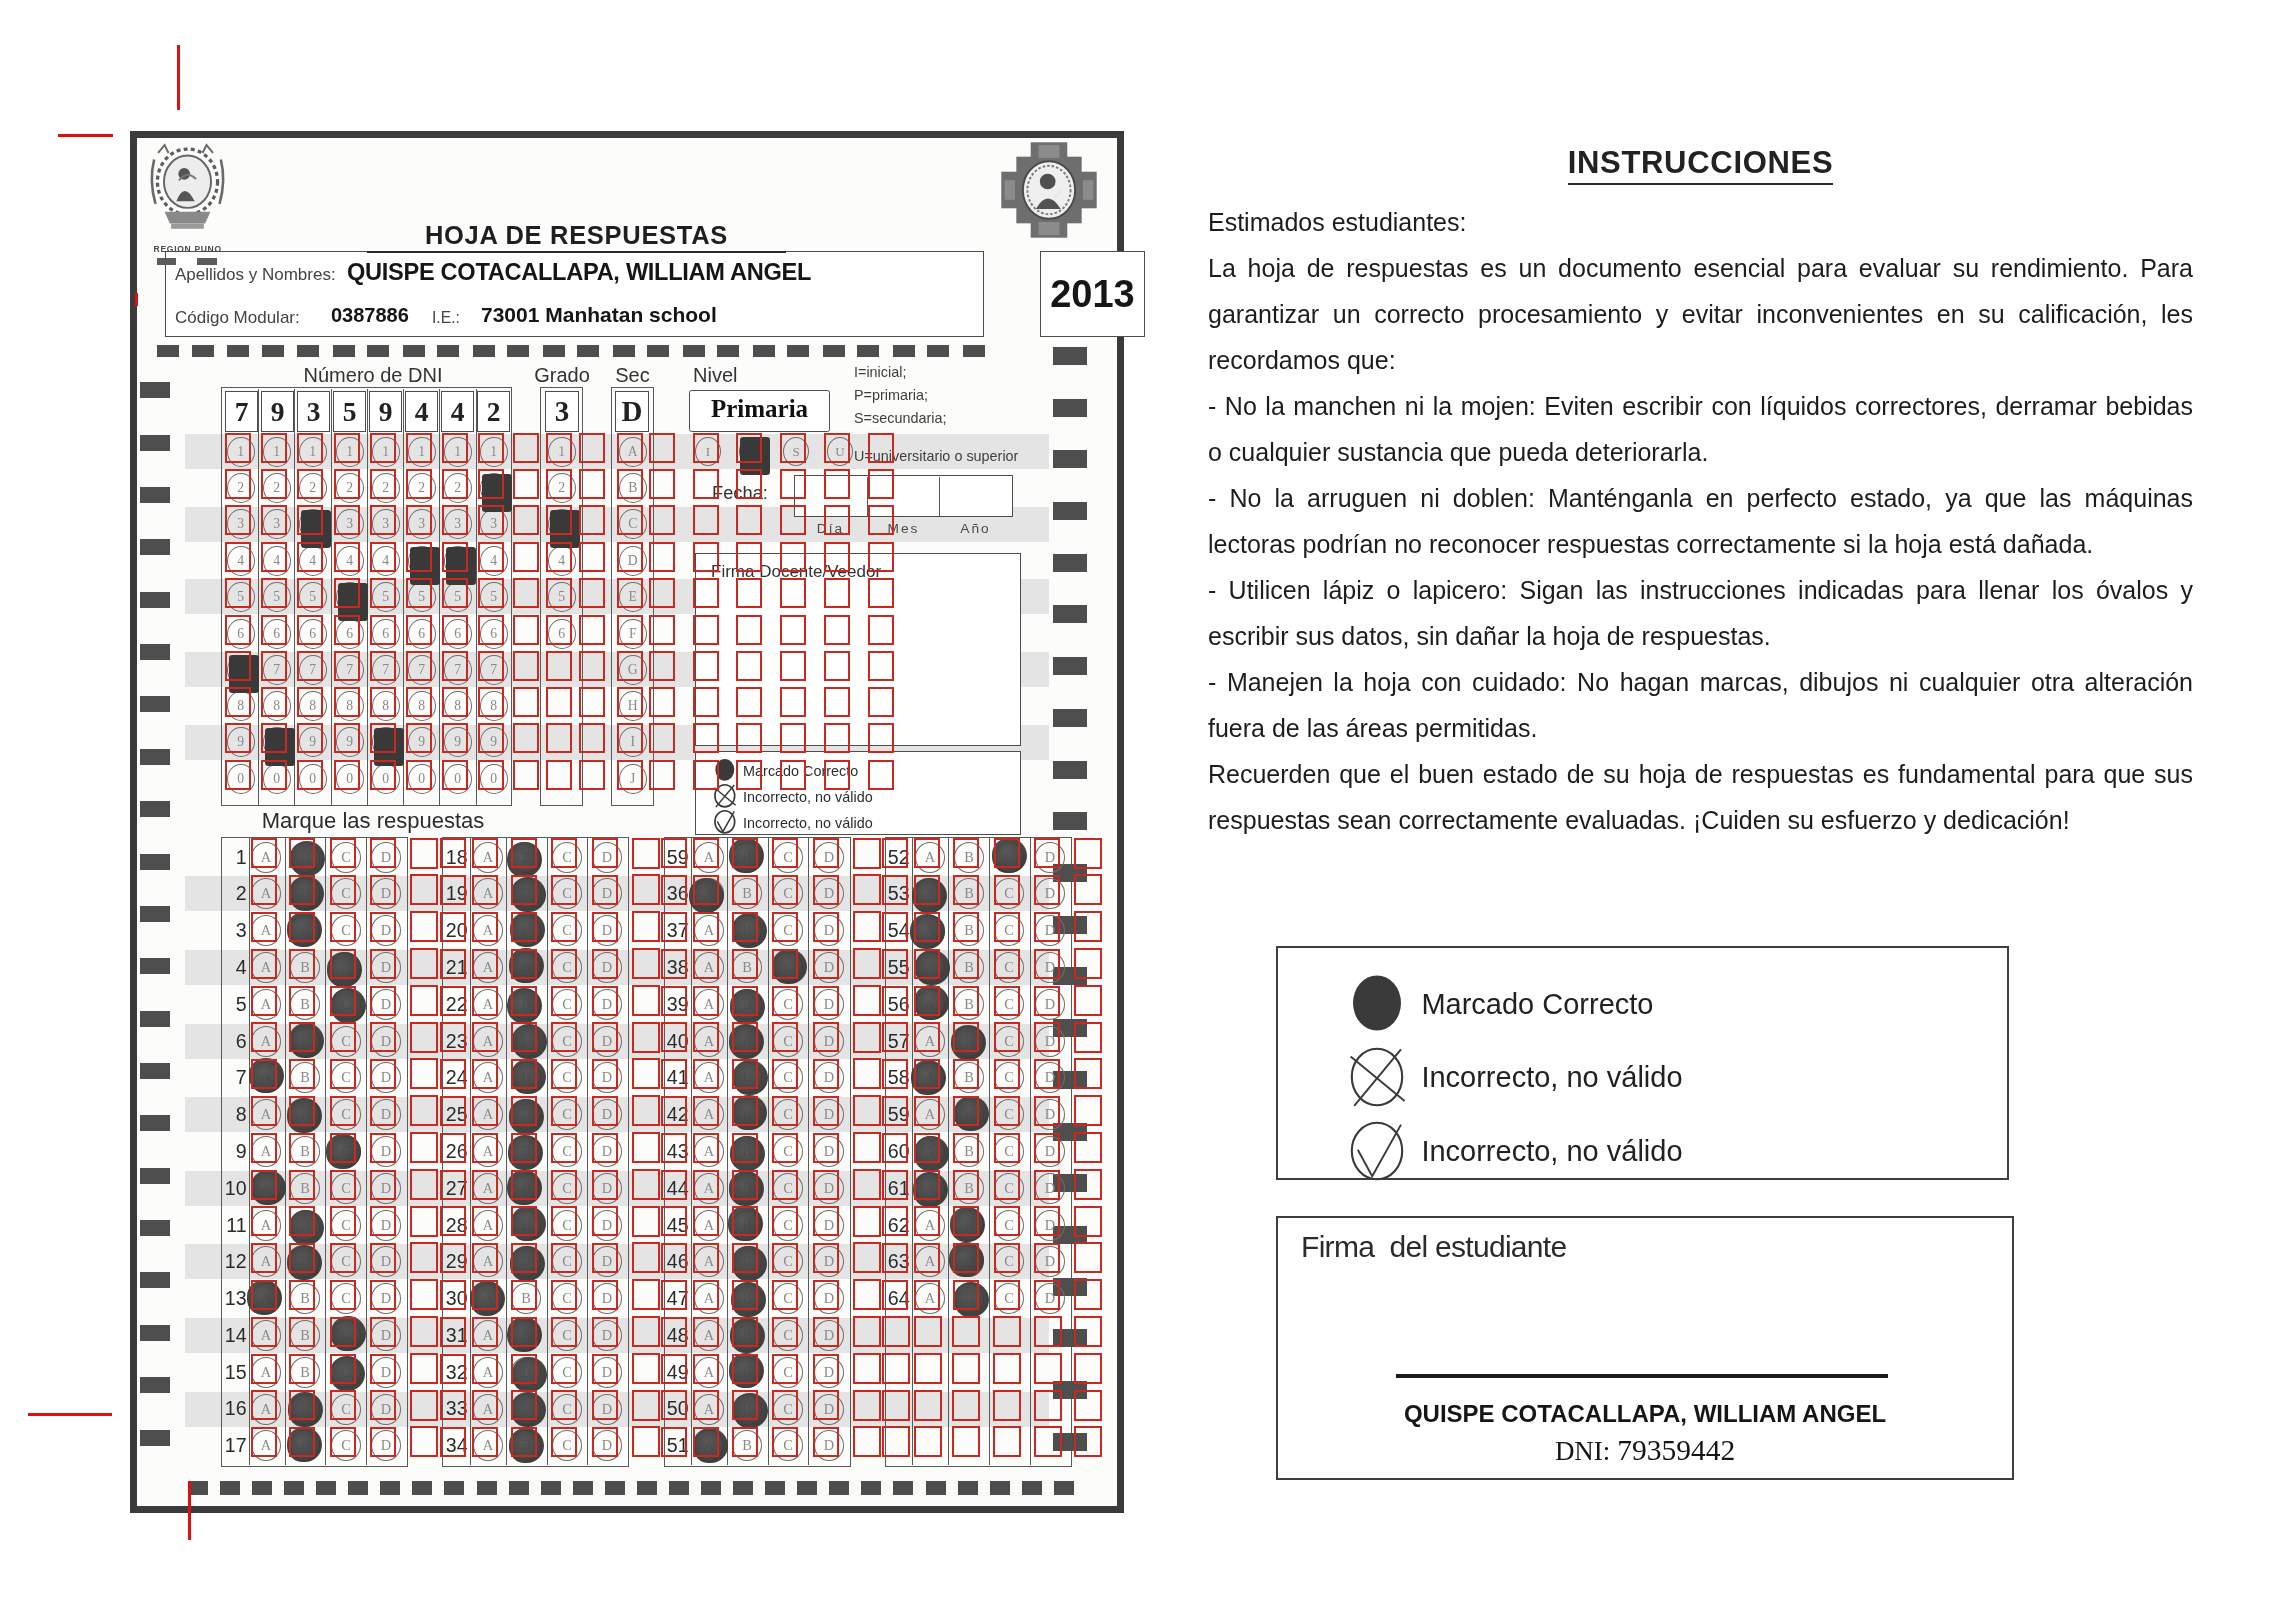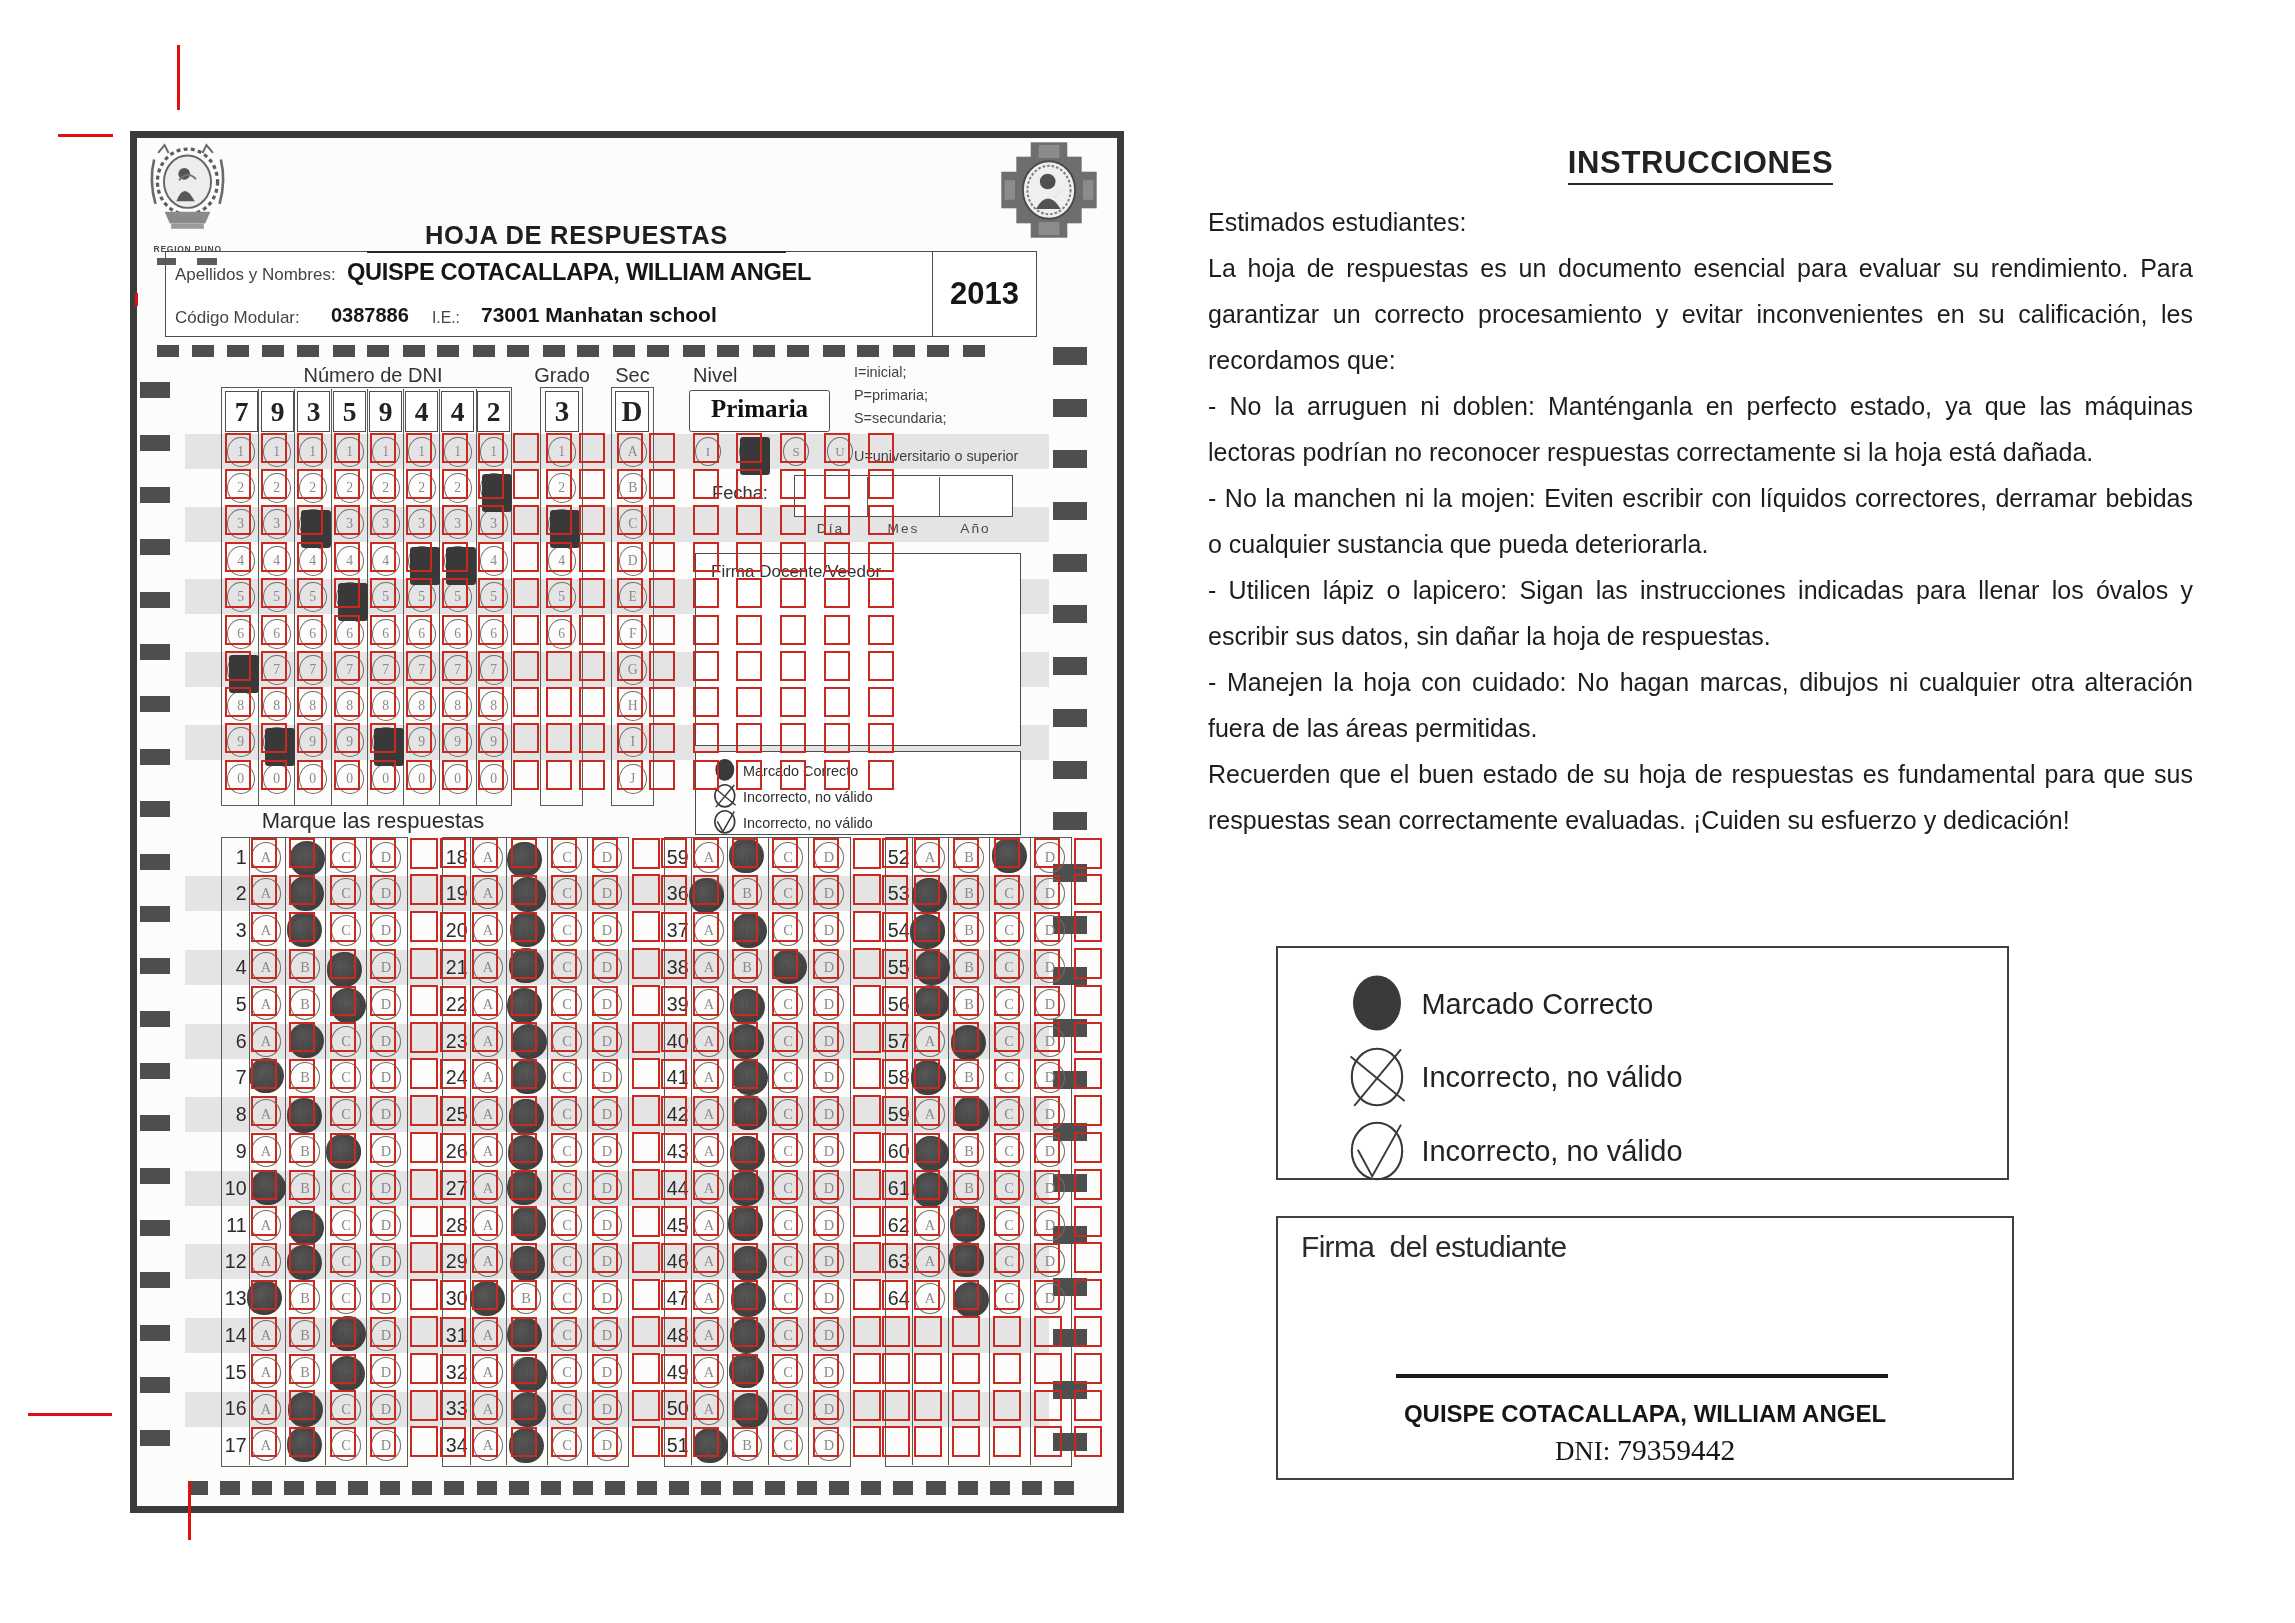--- a/index.html
+++ b/index.html
@@ -79,21 +79,21 @@
     </svg>
   </div>
 
   <div class="abs" style="left:367px;top:221px;width:419px;text-align:center;font-size:25.5px;font-weight:bold;letter-spacing:0.7px;
               color:#1f1f1f;border-bottom:2.6px solid #2a2a2a;padding-bottom:1.3px;z-index:3;">HOJA DE RESPUESTAS</div>
 
   <div class="abs whitebox" style="left:165px;top:251px;width:819px;height:86px;"></div>
   <div class="abs hline" style="left:166px;top:298px;width:817px;"></div>
   <div class="abs lbl" style="left:175px;top:265px;font-size:17px;color:#444;">Apellidos y Nombres:</div>
   <div class="abs lbl" style="left:347px;top:259px;font-size:23.6px;font-weight:bold;letter-spacing:-0.3px;color:#161616;">QUISPE COTACALLAPA, WILLIAM ANGEL</div>
-  <div class="abs lbl" style="left:932px;top:251px;width:105px;height:86px;border:1.3px solid #4d4d4d;background:#fff;display:flex;align-items:center;justify-content:center;font-size:31px;font-weight:bold;color:#161616;box-sizing:border-box;">2013</div>
+  <div class="abs lbl" style="left:1040px;top:251px;width:105px;height:86px;border:1.3px solid #4d4d4d;background:#fff;display:flex;align-items:center;justify-content:center;font-size:38px;font-weight:bold;color:#161616;box-sizing:border-box;">2013</div>
   <div class="abs lbl" style="left:175px;top:308px;font-size:17px;color:#444;">Código Modular:</div>
   <div class="abs lbl" style="left:331px;top:304px;font-size:20px;font-weight:bold;color:#161616;">0387886</div>
   <div class="abs lbl" style="left:432px;top:309px;font-size:15.7px;color:#444;">I.E.:</div>
   <div class="abs lbl" style="left:481px;top:303px;font-size:21px;font-weight:bold;color:#161616;">73001 Manhatan school</div>
 
   <div class="abs lbl" style="left:229px;top:364px;width:288px;text-align:center;font-size:20px;color:#333;">Número de DNI</div>
   <div class="abs lbl" style="left:524px;top:364px;width:76px;text-align:center;font-size:20px;color:#333;">Grado</div>
   <div class="abs lbl" style="left:609px;top:364px;width:47px;text-align:center;font-size:20px;color:#333;">Sec</div>
   <div class="abs lbl" style="left:693px;top:364px;font-size:20px;color:#333;">Nivel</div>
 
@@ -145,22 +145,22 @@
 
   <div class="abs lbl" style="left:229px;top:808px;width:288px;text-align:center;font-size:22px;color:#2c2c2c;">Marque las respuestas</div>
 
   <div class="abs" style="left:1208px;top:145px;width:985px;">
     <div style="text-align:center;">
       <span class="instr-title">INSTRUCCIONES</span>
     </div>
     <div class="instr" style="margin-top:18.3px;">
       <p class="noj">Estimados estudiantes:</p>
       <p>La hoja de respuestas es un documento esencial para evaluar su rendimiento. Para garantizar un correcto procesamiento y evitar inconvenientes en su calificación, les recordamos que:</p>
+      <p>- No la manchen ni la mojen: Eviten escribir con líquidos correctores, derramar bebidas o cualquier sustancia que pueda deteriorarla.</p>
       <p>- No la arruguen ni doblen: Manténganla en perfecto estado, ya que las máquinas lectoras podrían no reconocer respuestas correctamente si la hoja está dañada.</p>
-      <p>- No la manchen ni la mojen: Eviten escribir con líquidos correctores, derramar bebidas o cualquier sustancia que pueda deteriorarla.</p>
       <p>- Utilicen lápiz o lapicero: Sigan las instrucciones indicadas para llenar los óvalos y escribir sus datos, sin dañar la hoja de respuestas.</p>
       <p>- Manejen la hoja con cuidado: No hagan marcas, dibujos ni cualquier otra alteración fuera de las áreas permitidas.</p>
       <p>Recuerden que el buen estado de su hoja de respuestas es fundamental para que sus respuestas sean correctamente evaluadas. ¡Cuiden su esfuerzo y dedicación!</p>
     </div>
   </div>
 
   <div class="abs" style="left:1276px;top:946px;width:733px;height:234px;border:2px solid #3f3f3f;background:#fff;box-sizing:border-box;">
     <div class="legend-row" style="margin:25px 0 0 69px;">
       <span class="icon-slot"><svg width="60" height="60" viewBox="0 0 92 92" style="overflow:visible">
             <ellipse cx="46" cy="46" rx="36.800000000000004" ry="42.32" fill="#3a3a3a"></ellipse>

